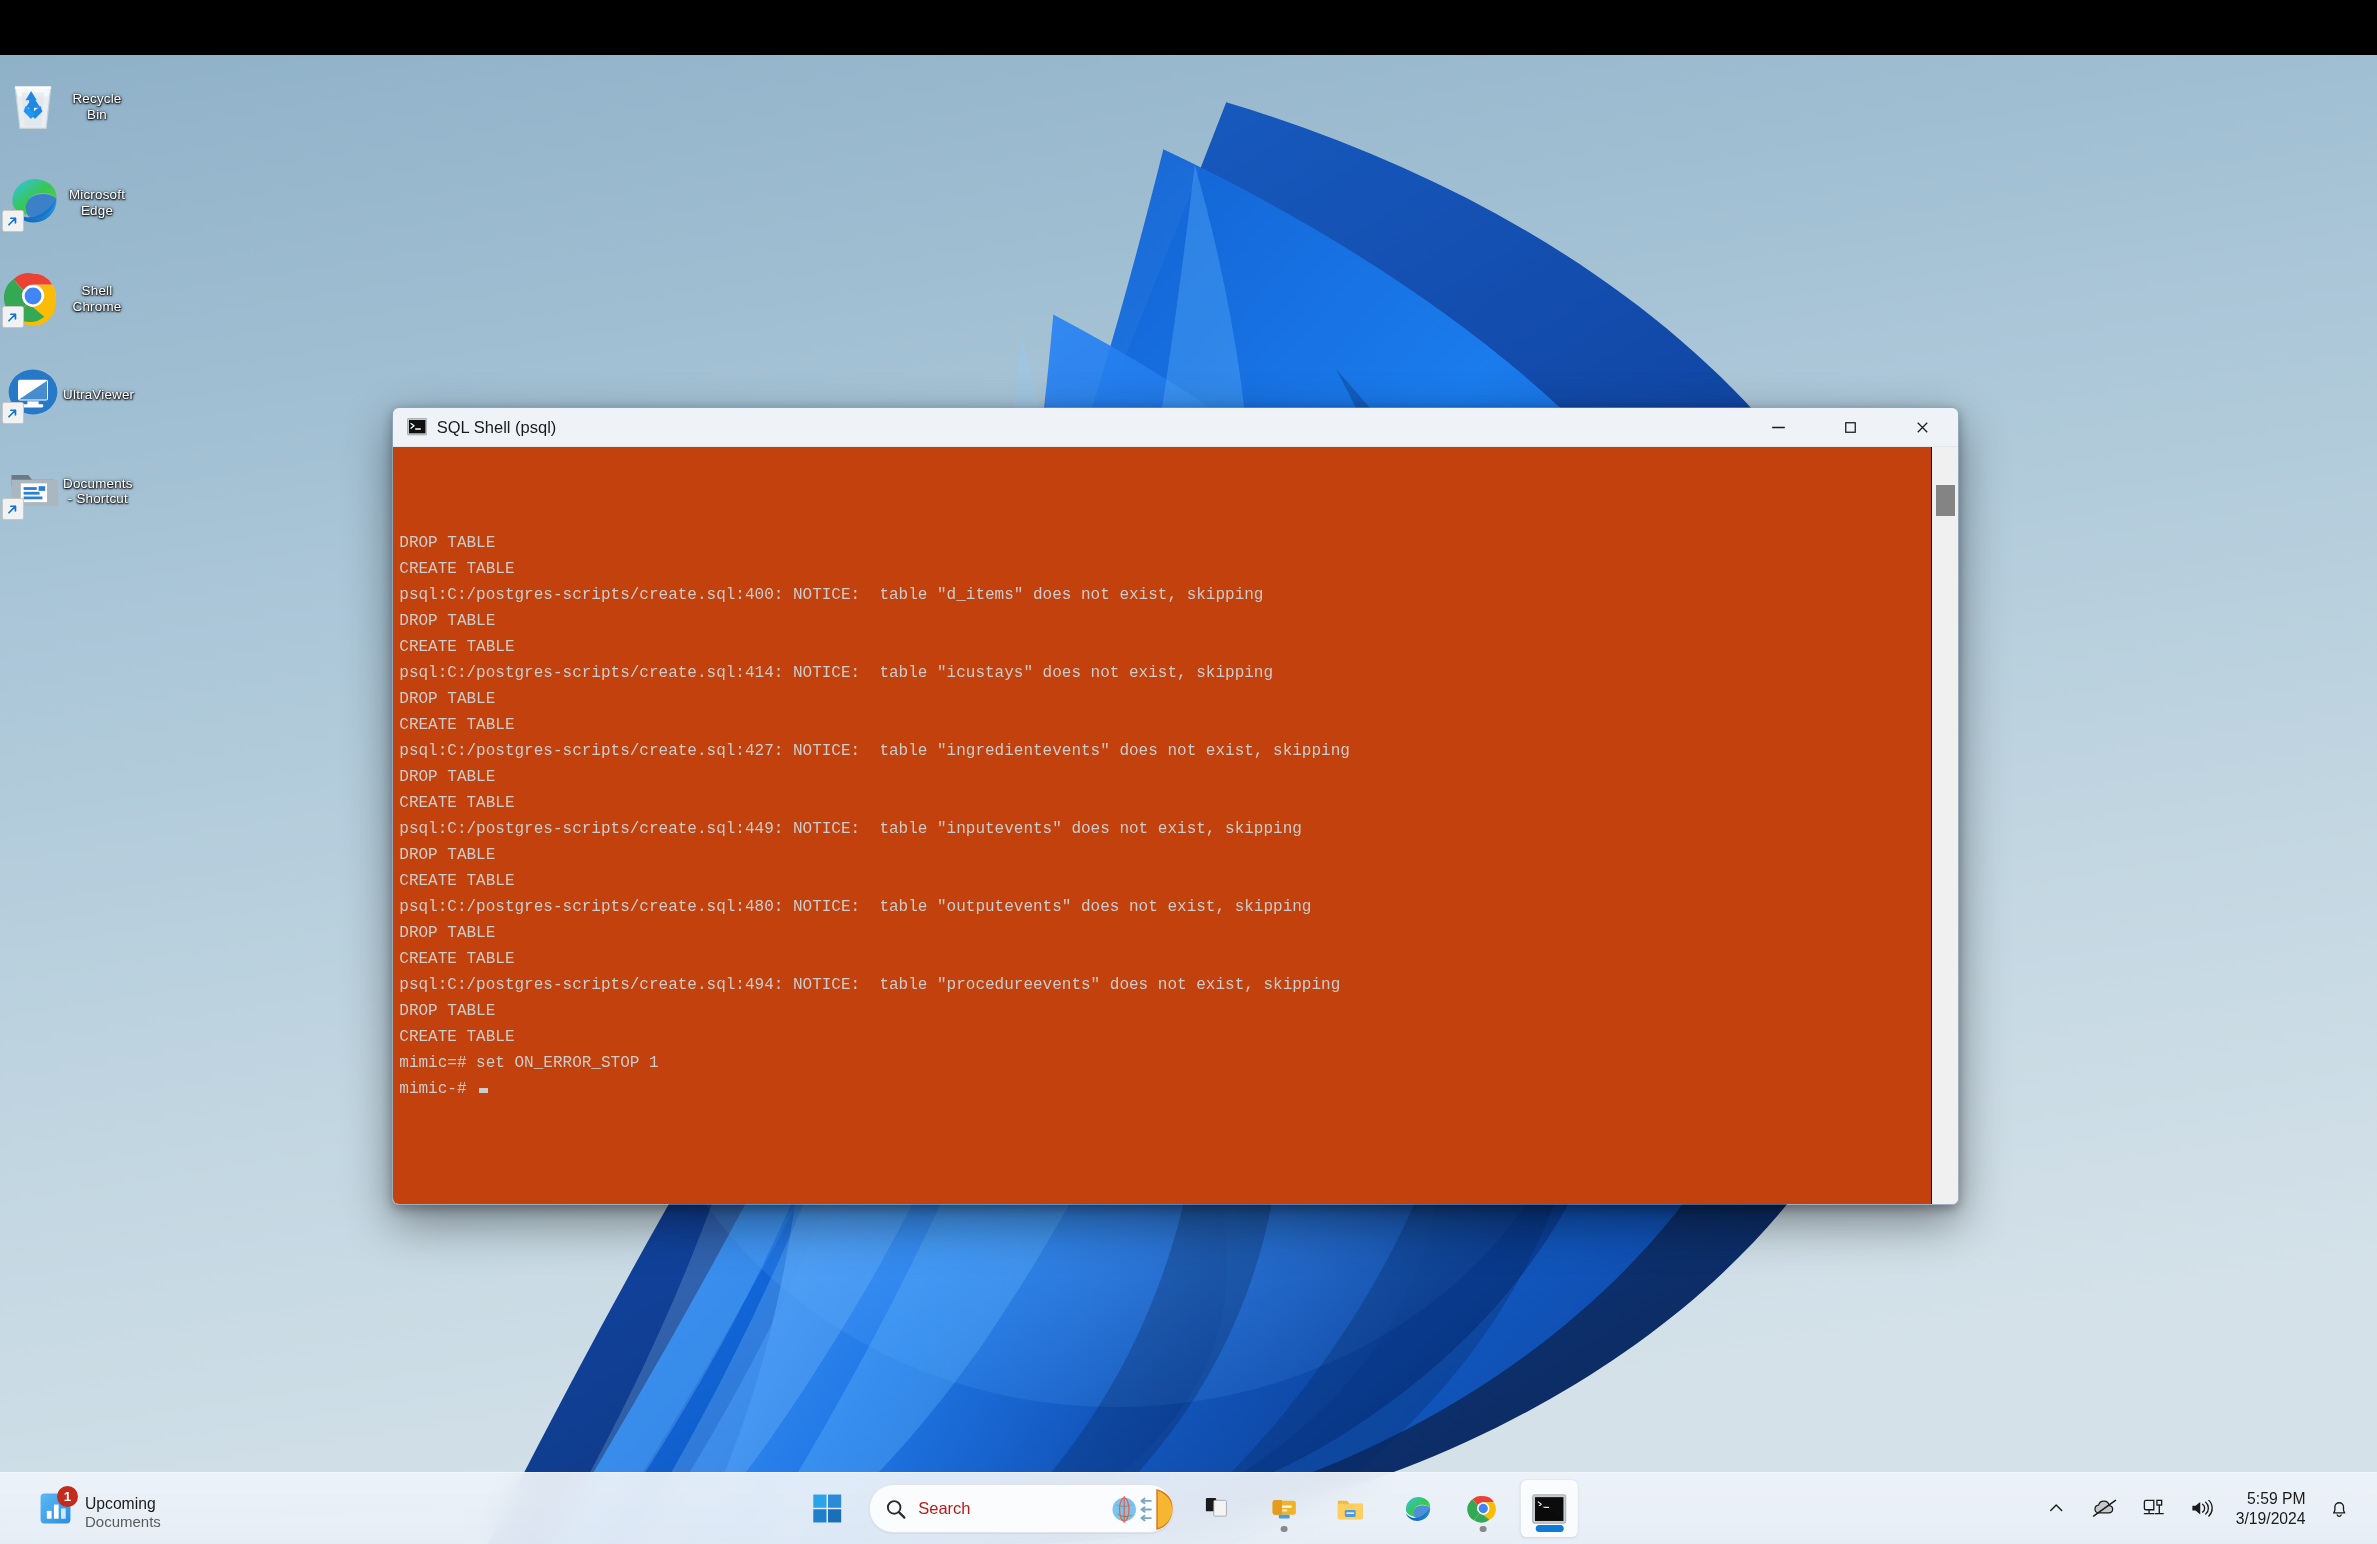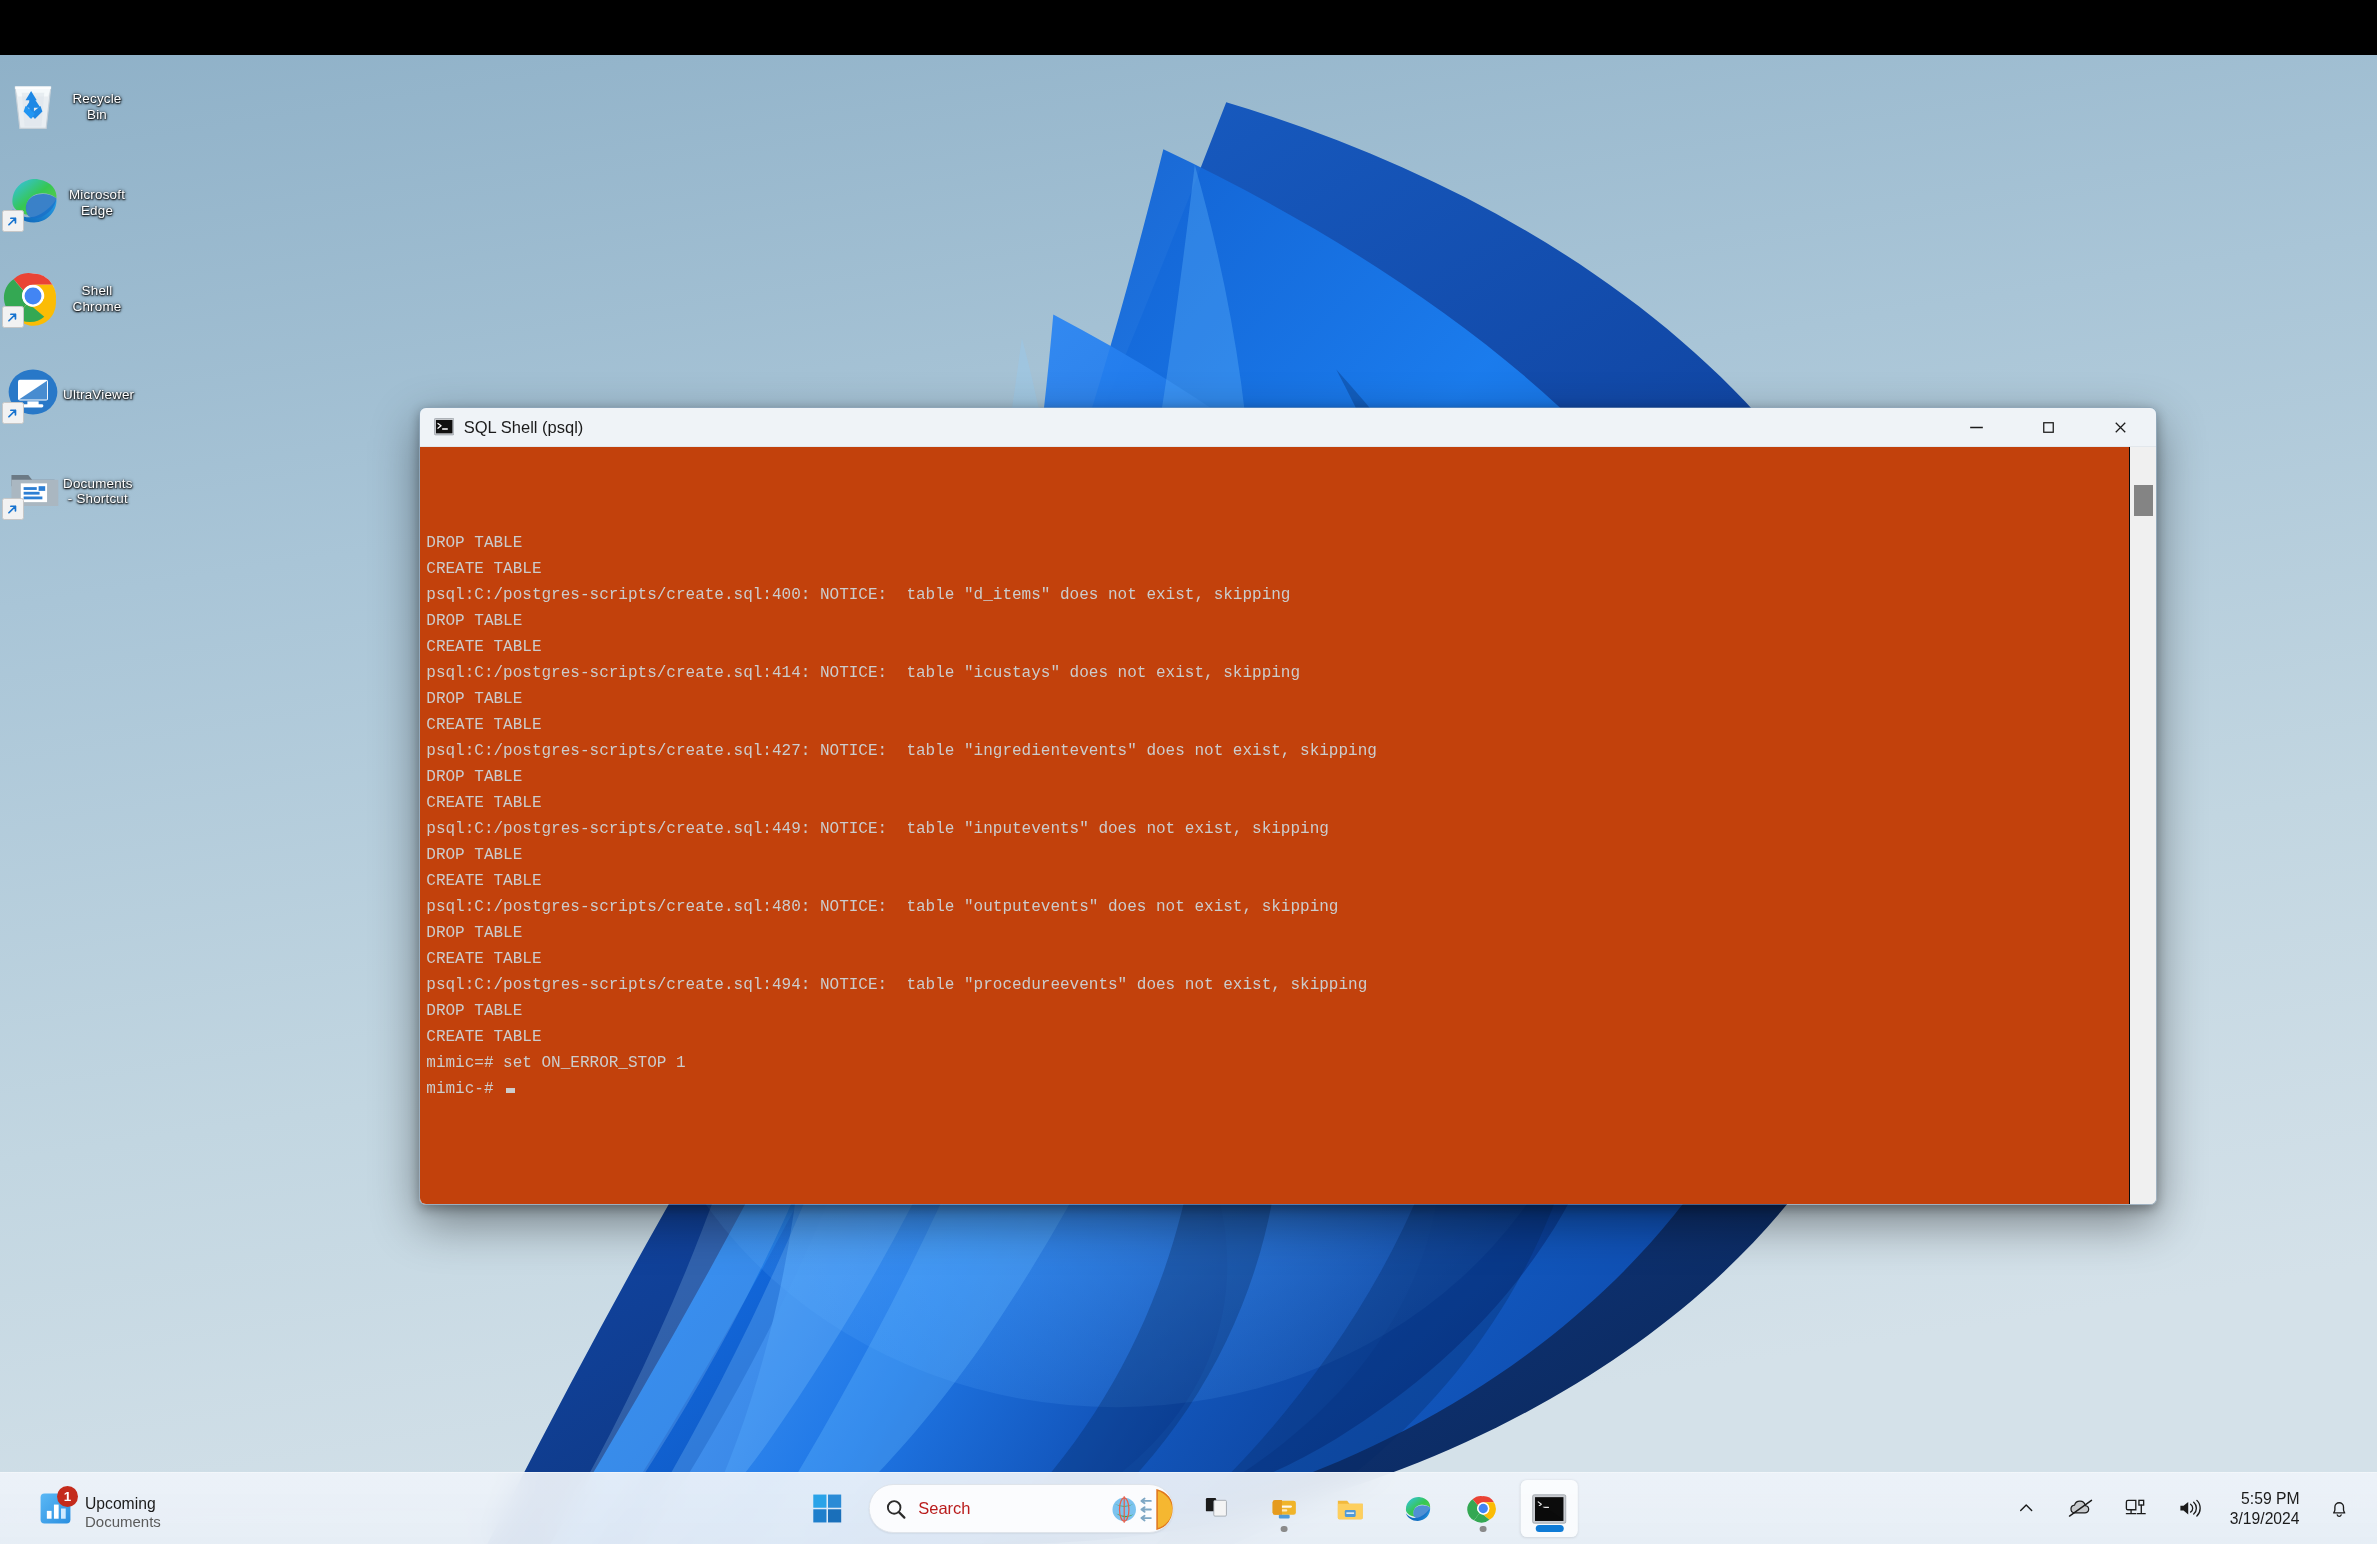--- a/index.html
+++ b/index.html
@@ -34,21 +34,21 @@
   }
   .dicon .shortcut svg { width:15.7px; height:15.7px; }
   .dicon .lbl {
     margin-top:5.5px; font-size:13.4px; line-height:15.7px; color:#fff; text-align:center;
     text-shadow: 0 0 3.1px rgba(0,0,0,.85), 0.8px 0.8px 1.6px rgba(0,0,0,.9), -0.8px 0.8px 1.6px rgba(0,0,0,.6);
     font-family:"Liberation Sans", sans-serif; letter-spacing:0.2px;
   }
 
   
   #psql-window {
-    position:absolute; left:419px; top:352px; width:1738px; height:798px;
+    position:absolute; left:392px; top:352px; width:1567px; height:798px;
     border-radius:7px; overflow:hidden;
     box-shadow: 0 17.3px 47px rgba(0,0,0,.42), 0 3.1px 11px rgba(0,0,0,.30);
     border:0.8px solid rgba(120,140,160,.55);
   }
   #titlebar {
     height:39px; background:#eff3f7; display:flex; align-items:center;
     border-bottom:0.8px solid #e2e7ec;
   }
   #titlebar .tb-icon { margin-left:14px; width:20.4px; height:17.3px; display:block; }
   #titlebar .tb-title {
@@ -124,21 +124,21 @@
     border:0.8px solid #dfe4ea; display:flex; align-items:center; margin:0 11px 0 7.9px;
     box-shadow: 0 0.8px 1.6px rgba(0,0,0,.07); overflow:hidden; position:relative;
   }
   #search-box .s-icon { margin-left:15.7px; width:22px; height:22px; }
   #search-box .s-ph {
     margin-left:11px; font-size:16.5px; color:#b91c1c; font-family:"Liberation Sans", sans-serif;
   }
   #search-box .s-art { position:absolute; right:0; top:0; height:49px; width:72px; }
 
   #tb-right {
-    position:absolute; right:17.3px; display:flex; align-items:center; gap:10px;
+    position:absolute; right:17.3px; display:flex; align-items:center; gap:4px;
   }
   .tray-btn {
     height:55px; display:flex; align-items:center; justify-content:center;
     padding:0 10.2px; border-radius:5.5px; cursor:default;
   }
   #clock {
     display:flex; flex-direction:column; align-items:flex-end; justify-content:center;
     padding:0 9.4px 0 7.9px; height:55px; border-radius:5.5px; cursor:default;
   }
   #clock .t { font-size:15.7px; color:#1b1b1b; line-height:19.7px; font-family:"Liberation Sans", sans-serif;}

